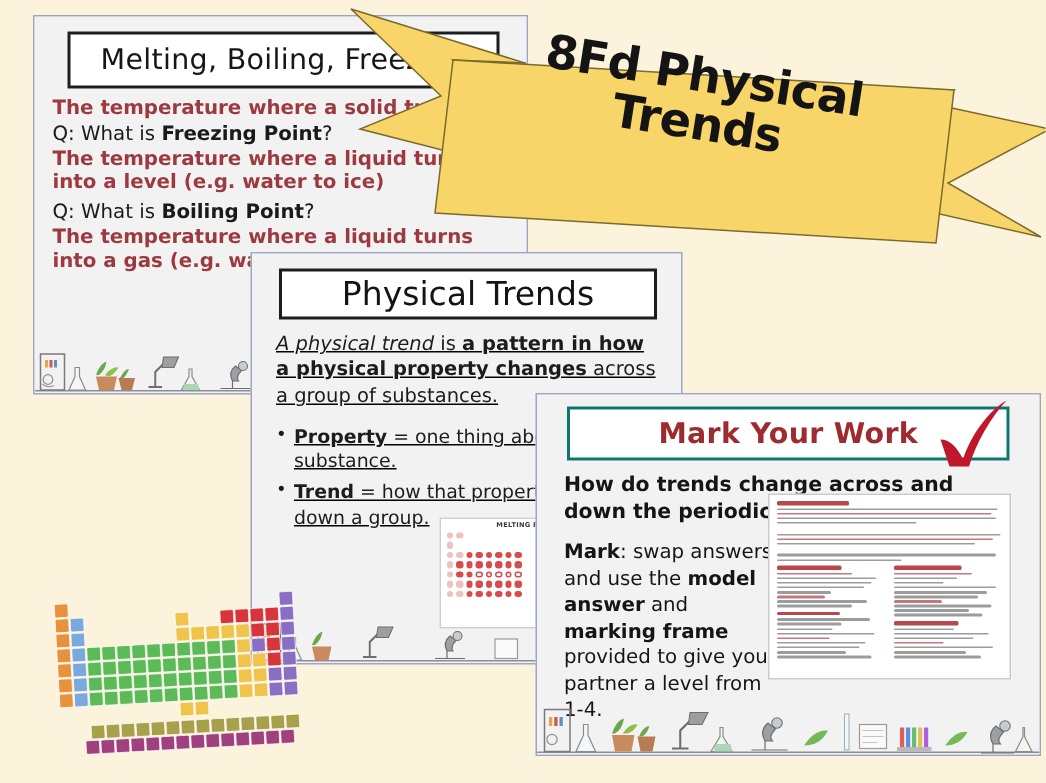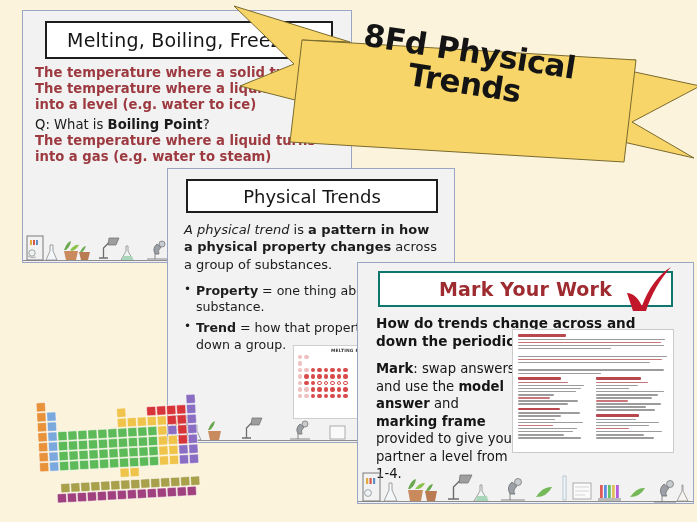--- a/index.html
+++ b/index.html
@@ -46,22 +46,22 @@
     white-space:nowrap;
   }
   .a-line.second{margin-bottom:3px;}
 
   
   #slide2{left:167px;top:168px;width:288px;height:275px;}
   #slide2 .title-box{
     left:18px;top:10px;width:252px;height:34px;
     border:2px solid #1d1d1d;
   }
-  #slide2 .title-text{font-size:18px;color:#141414;}
-  .pt-body{position:absolute;left:16px;top:52px;width:258px;}
+  #slide2 .title-text{font-size:22px;color:#141414;}
+  .pt-body{position:absolute;left:16px;top:52px;width:258px;text-decoration:underline;}
   .pt-para{font-size:13px;color:#1c1c1c;line-height:1.33;}
   .pt-para i{font-style:italic;}
   .pt-para b{font-weight:bold;}
   .pt-list{margin:10px 0 0 0;padding:0;list-style:none;}
   .pt-list li{
     font-size:12.6px;color:#1c1c1c;line-height:1.32;margin-bottom:4px;
     padding-left:12px;position:relative;
   }
   .pt-list li:before{content:"\2022";position:absolute;left:0;top:-1px;font-size:12px;}
   .pt-list b{font-weight:bold;}
@@ -148,20 +148,23 @@
     <div class="slide-inner">
 
       <div class="title-box">
         <span class="title-text">Melting, Boiling, Freezing</span>
       </div>
 
       <div class="qa-body">
 
         <div class="a-line">The temperature where a solid turns</div>
 
+        <div class="q-line">
+          <span>Q: What is </span><b>Freezing Point</b><span>?</span>
+        </div>
         <div class="a-line">The temperature where a liquid turns</div>
         <div class="a-line second">into a level (e.g. water to ice)</div>
 
         <div class="q-line">
           <span>Q: What is </span><b>Boiling Point</b><span>?</span>
         </div>
         <div class="a-line">The temperature where a liquid turns</div>
         <div class="a-line second">into a gas (e.g. water to steam)</div>
 
       </div>

